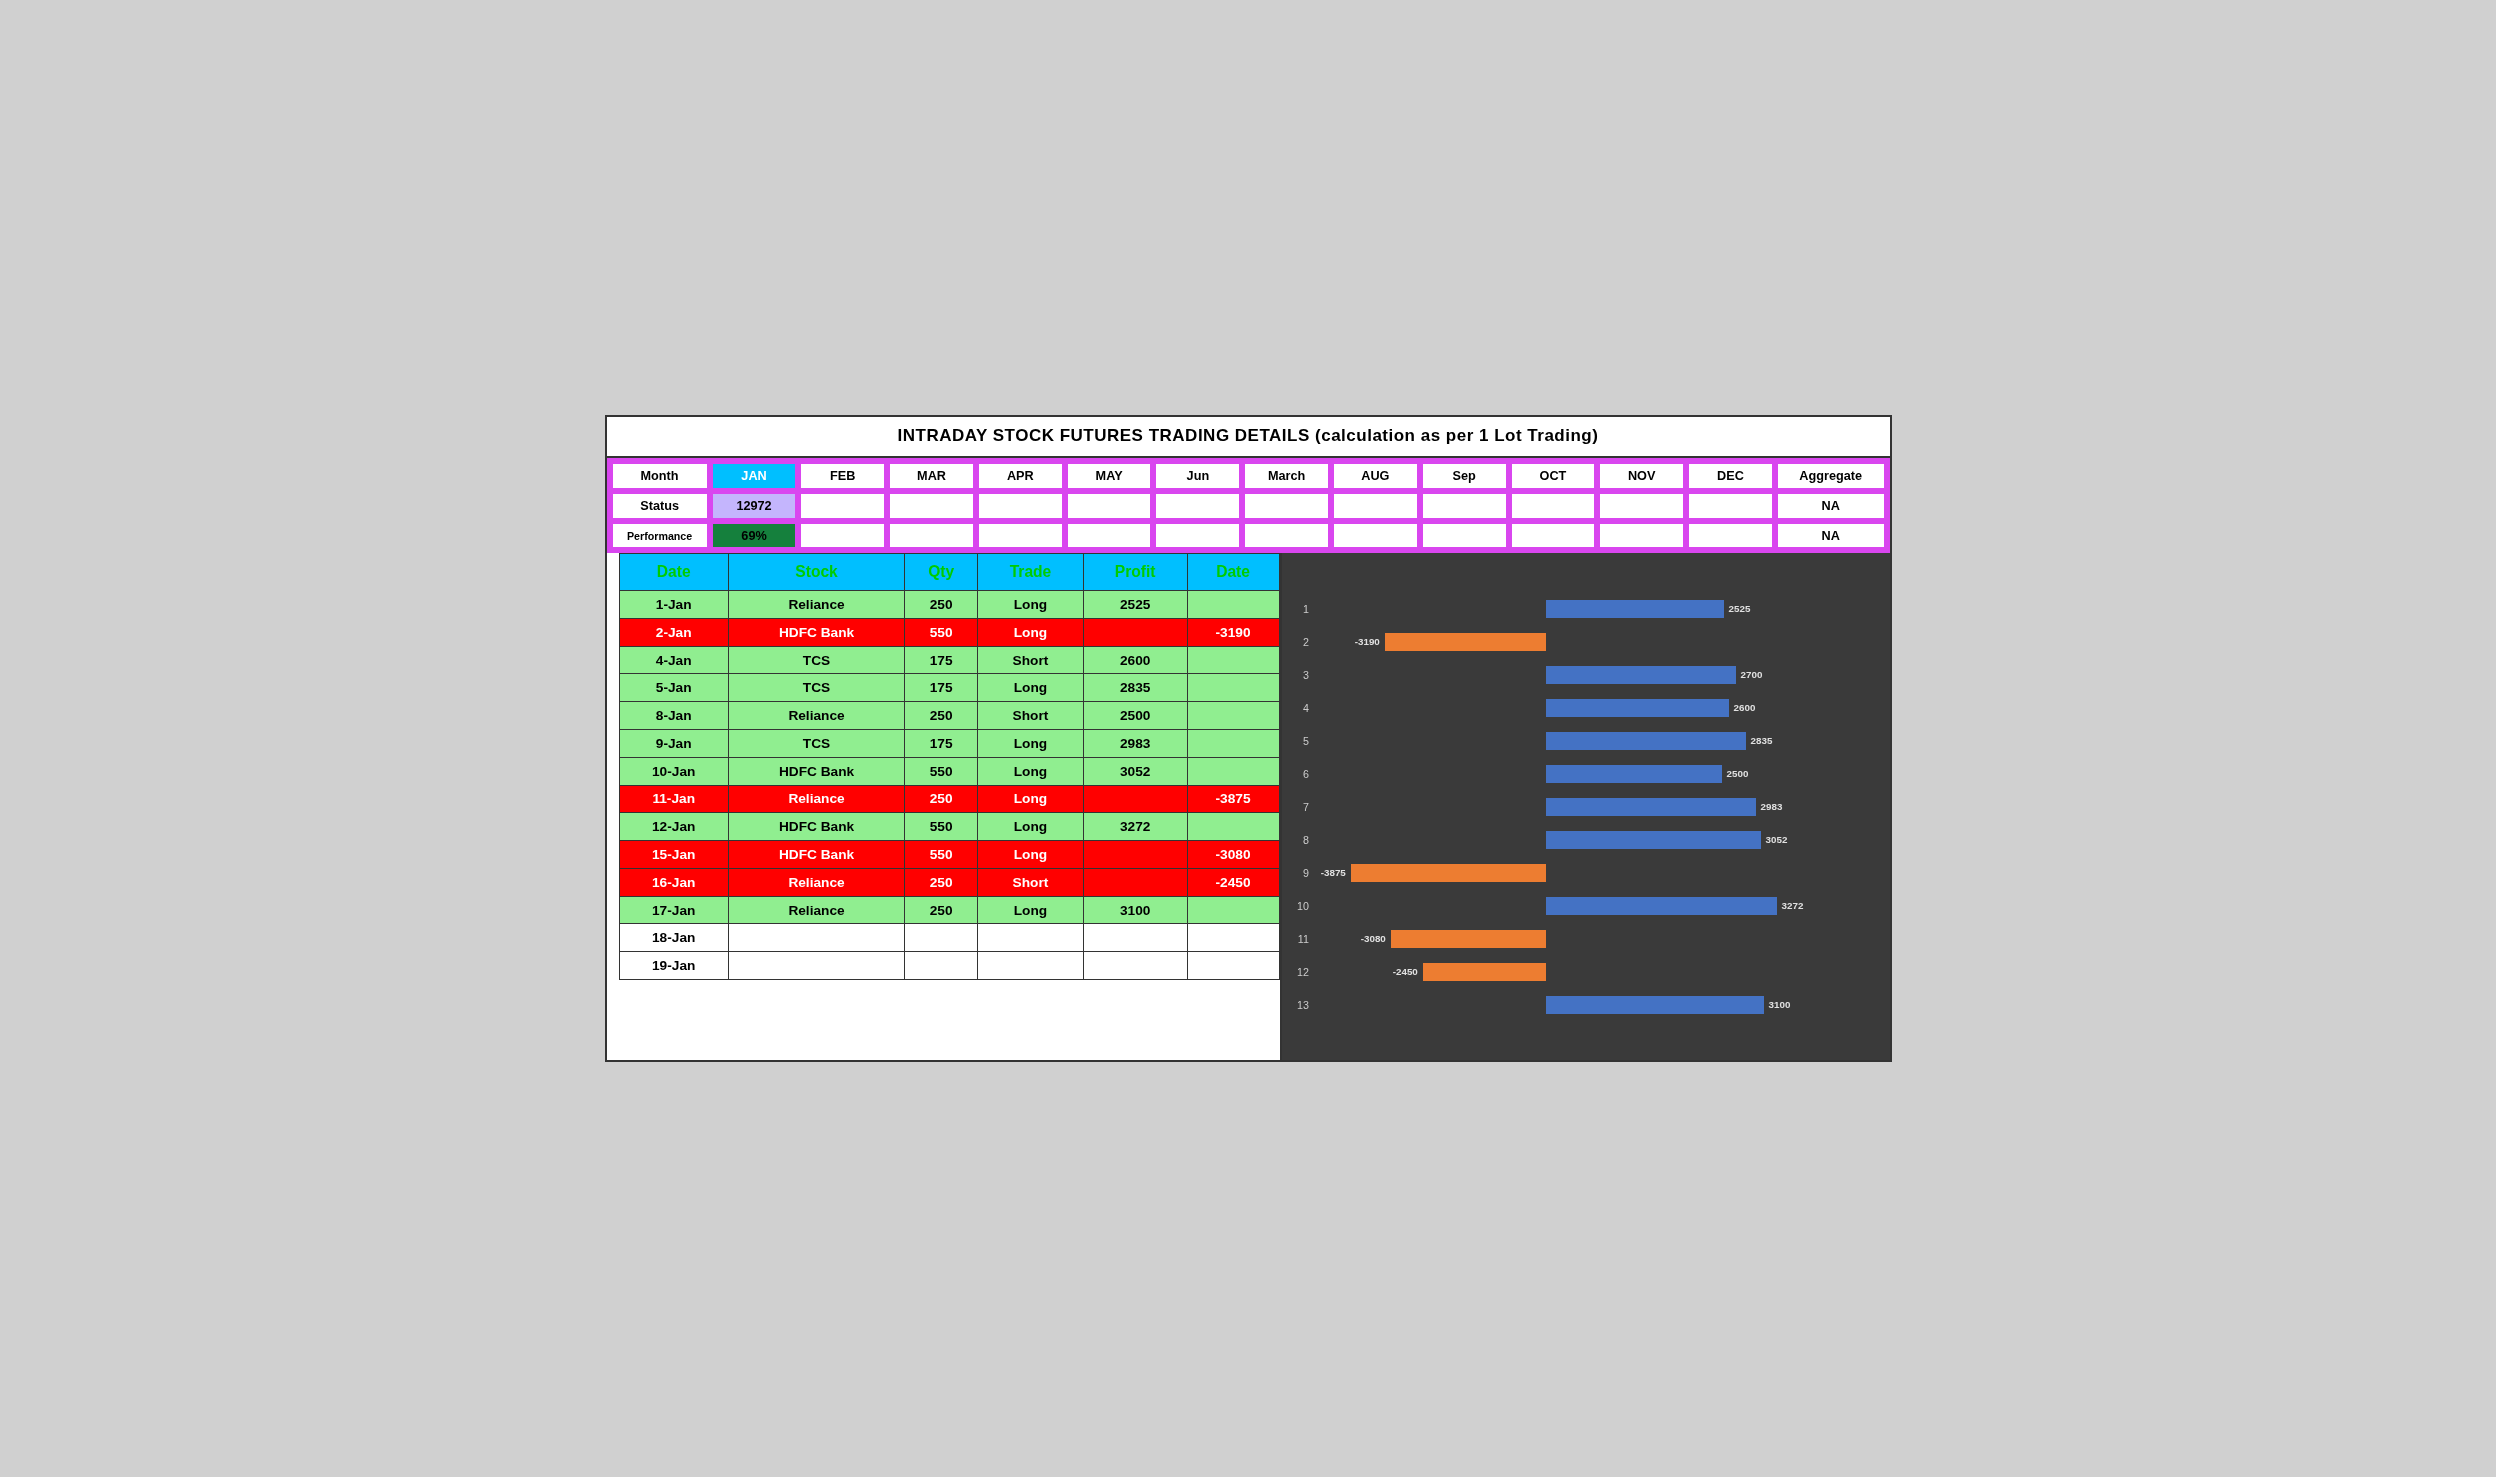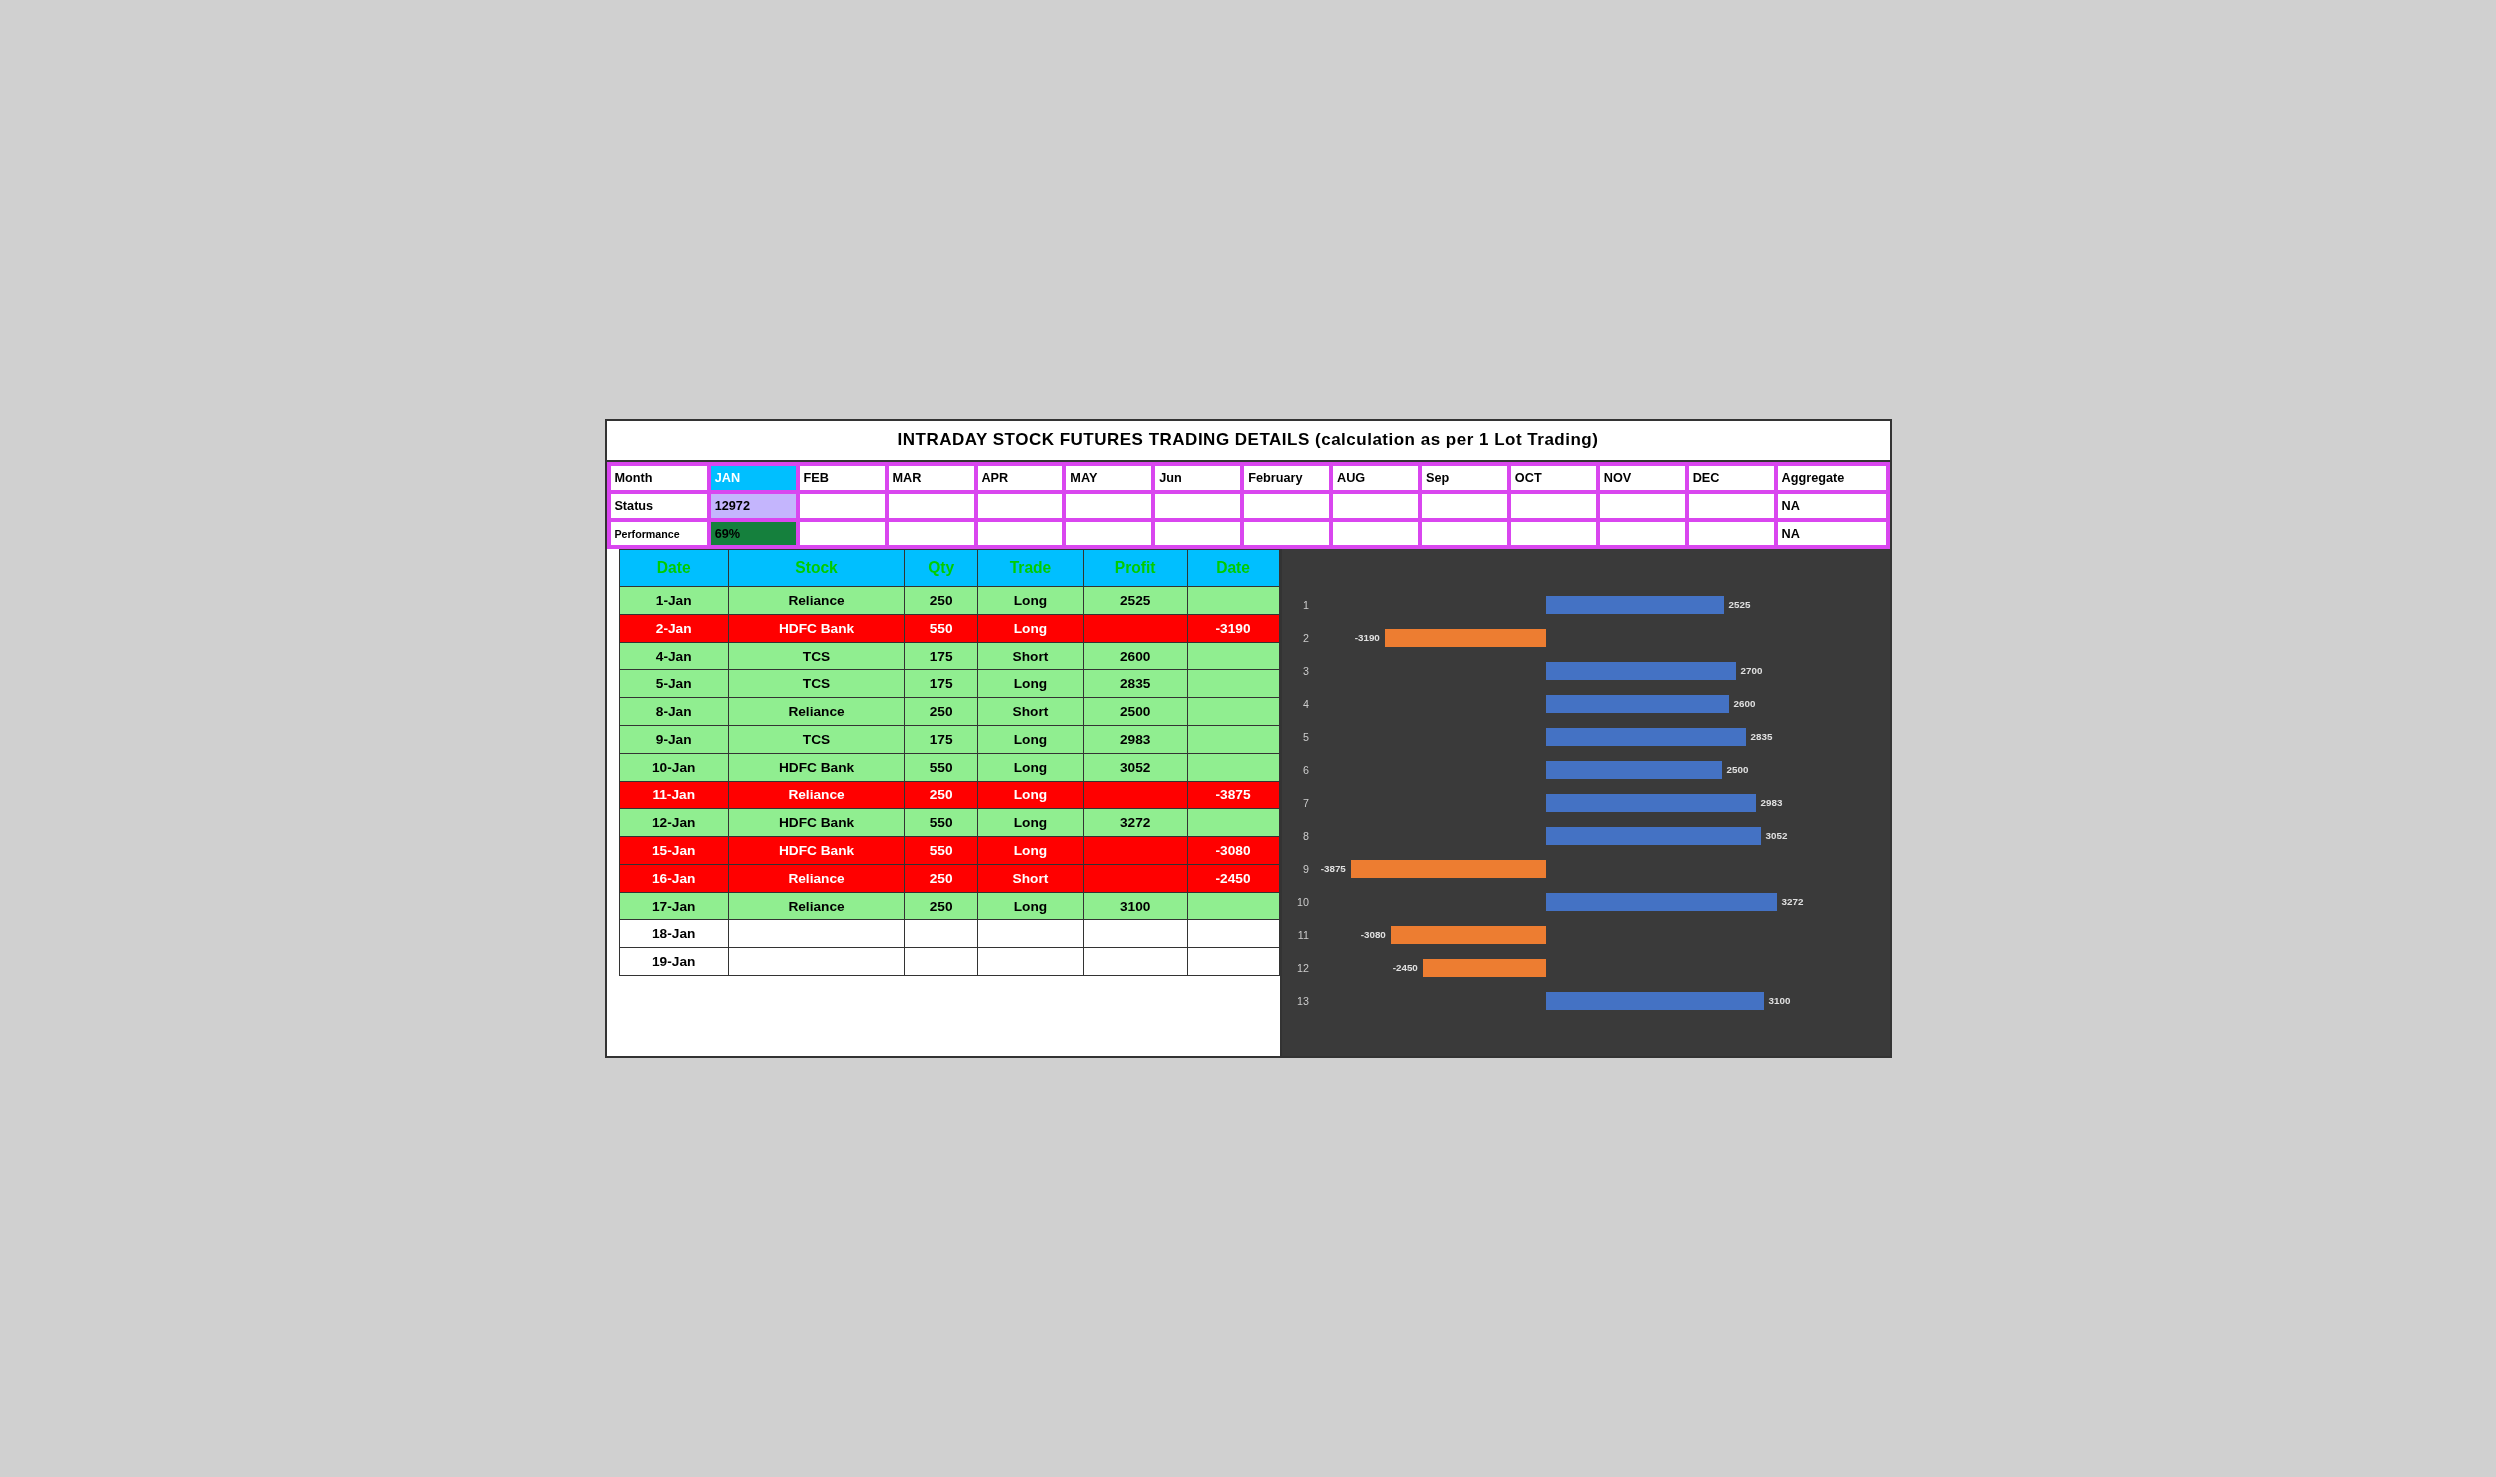--- a/index.html
+++ b/index.html
@@ -23,21 +23,22 @@
       padding: 9.8px 3.9px;
       font-size: 17px;
       font-weight: 900;
       letter-spacing: 0.5px;
     }
     .header-table {
       width: 100%;
       border-collapse: collapse;
     }
     .header-table td, .header-table th {
-      border: 4px solid #d946ef;
+      border: 6px solid #d946ef;
+      text-align: center;
       padding: 4.9px 3.9px;
       font-size: 12.7px;
       font-weight: bold;
     }
     .month-jan {
       background: #00bfff;
       color: white;
       font-weight: 900;
     }
     .status-val {
@@ -167,21 +168,21 @@
   <table class="header-table">
     <tbody>
         <tr>
       <td style="font-weight:bold;font-size:12.7px;width:88px;">Month</td>
       <td class="month-jan" style="width:78px;">JAN</td>
       <td style="width:78px;">FEB</td>
       <td style="width:78px;">MAR</td>
       <td style="width:78px;">APR</td>
       <td style="width:78px;">MAY</td>
       <td style="width:78px;">Jun</td>
-      <td style="width:78px;">February</td>
+      <td style="width:78px;">March</td>
       <td style="width:78px;">AUG</td>
       <td style="width:78px;">Sep</td>
       <td style="width:78px;">OCT</td>
       <td style="width:78px;">NOV</td>
       <td style="width:78px;">DEC</td>
       <td style="width:98px;">Aggregate</td>
     </tr>
     <tr>
       <td style="font-weight:bold;">Status</td>
       <td class="status-val">12972</td>

